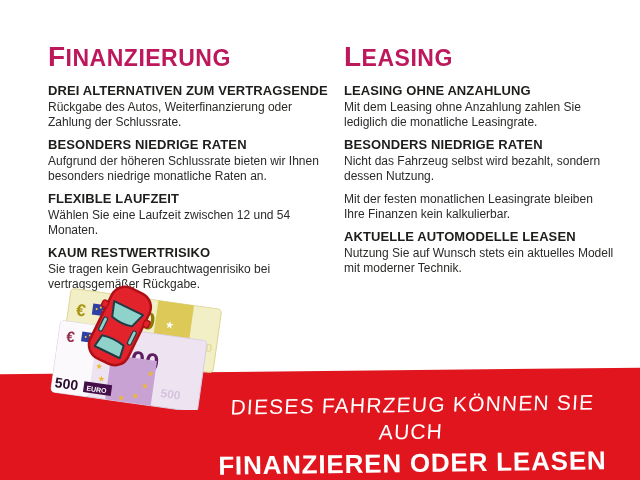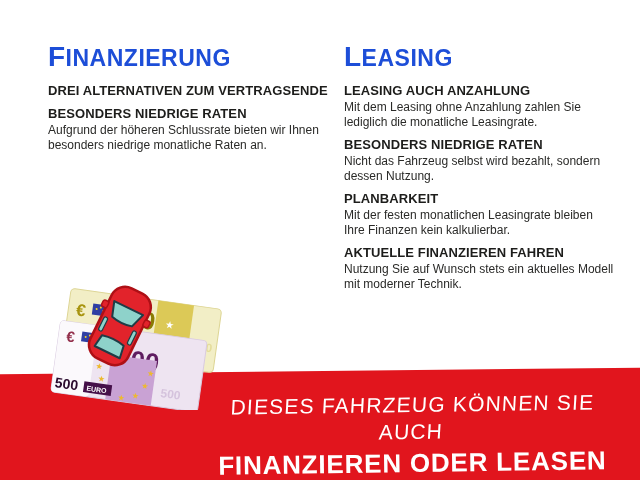--- a/index.html
+++ b/index.html
@@ -15,21 +15,21 @@
 
   
   .col { position: absolute; top: 42px; width: 280px; }
   .col-left  { left: 48px; }
   .col-right { left: 344px; }
 
   h1.col-title {
     margin: 0 0 1px 0;
     font-size: 23px; line-height: 30px;
     font-weight: 800; letter-spacing: 0.5px;
-    color: #1d4ed8;
+    color: #be185d;
     text-transform: uppercase;
   }
   h1.col-title::first-letter { font-size: 28px; }
 
   .section { margin-top: 9px; }
   .section:first-of-type { margin-top: 11px; }
   .section h2 {
     margin: 0 0 2px 0;
     font-size: 13px; line-height: 14px;
     font-weight: 800; letter-spacing: 0.1px;
@@ -87,48 +87,58 @@
 
 <div class="page">
 
   <div class="band"></div>
 
   <div class="col col-left">
     <h1 class="col-title">Finanzierung</h1>
 
     <div class="section">
       <h2>DREI ALTERNATIVEN ZUM VERTRAGSENDE</h2>
+      <p>Rückgabe des Autos, Weiterfinanzierung oder
+Zahlung der Schlussrate.</p>
     </div>
     <div class="section">
       <h2>BESONDERS NIEDRIGE RATEN</h2>
       <p>Aufgrund der höheren Schlussrate bieten wir Ihnen
 besonders niedrige monatliche Raten an.</p>
     </div>
+    <div class="section">
+      <h2>FLEXIBLE LAUFZEIT</h2>
+      <p>Wählen Sie eine Laufzeit zwischen 12 und 54 Monaten.</p>
+    </div>
+    <div class="section">
+      <h2>KAUM RESTWERTRISIKO</h2>
+      <p>Sie tragen kein Gebrauchtwagenrisiko bei
+vertragsgemäßer Rückgabe.</p>
+    </div>
   </div>
 
   <div class="col col-right">
     <h1 class="col-title">Leasing</h1>
 
     <div class="section">
-      <h2>LEASING AUCH ANZAHLUNG</h2>
+      <h2>LEASING OHNE ANZAHLUNG</h2>
       <p>Mit dem Leasing ohne Anzahlung zahlen Sie
 lediglich die monatliche Leasingrate.</p>
     </div>
     <div class="section">
       <h2>BESONDERS NIEDRIGE RATEN</h2>
       <p>Nicht das Fahrzeug selbst wird bezahlt, sondern
 dessen Nutzung.</p>
     </div>
     <div class="section">
-      <h2>PLANBARKEIT</h2>
       <p>Mit der festen monatlichen Leasingrate bleiben
 Ihre Finanzen kein kalkulierbar.</p>
     </div>
     <div class="section">
-      <h2>AKTUELLE FINANZIEREN FAHREN</h2>
+      <h2>AKTUELLE AUTOMODELLE LEASEN</h2>
       <p>Nutzung Sie auf Wunsch stets ein aktuelles Modell
 mit moderner Technik.</p>
     </div>
   </div>
 
   <svg class="illustration" viewBox="0 0 220 135">
 
     <g transform="rotate(8 101 55)">
       <rect x="36" y="22" width="152" height="64" rx="4" fill="#f2eec6" stroke="#ddd594" stroke-width="1"></rect>
       <text x="44" y="48" font-size="17" font-weight="bold" fill="#a89410">€</text>

